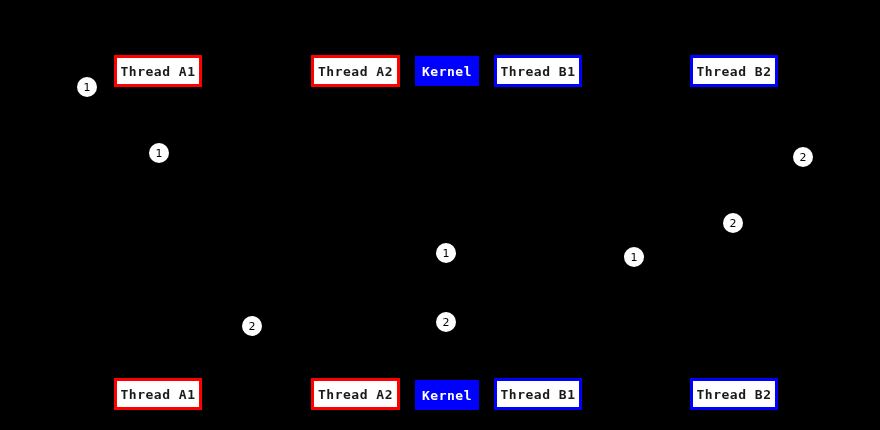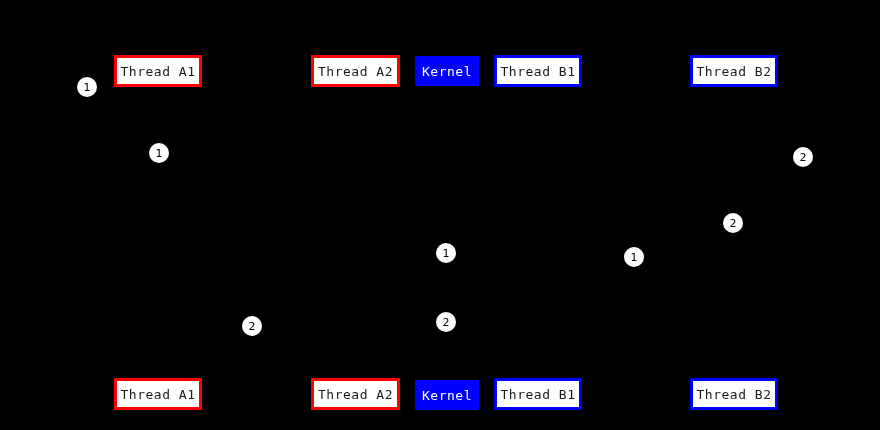--- a/index.html
+++ b/index.html
@@ -29,20 +29,21 @@
     position: absolute;
     box-sizing: border-box;
     display: flex;
     align-items: center;
     justify-content: center;
     font-family: "DejaVu Sans Mono", "Liberation Mono", monospace;
     font-size: 13px;
     line-height: 1;
     letter-spacing: 0.5px;
     white-space: nowrap;
+    font-weight: bold;
   }
   .participant.style-thread-a {
     background: #ffffff;
     border: 3px solid #ff0000;
     color: #1a1a1a;
   }
   .participant.style-thread-b {
     background: #ffffff;
     border: 3px solid #0000ff;
     color: #1a1a1a;

